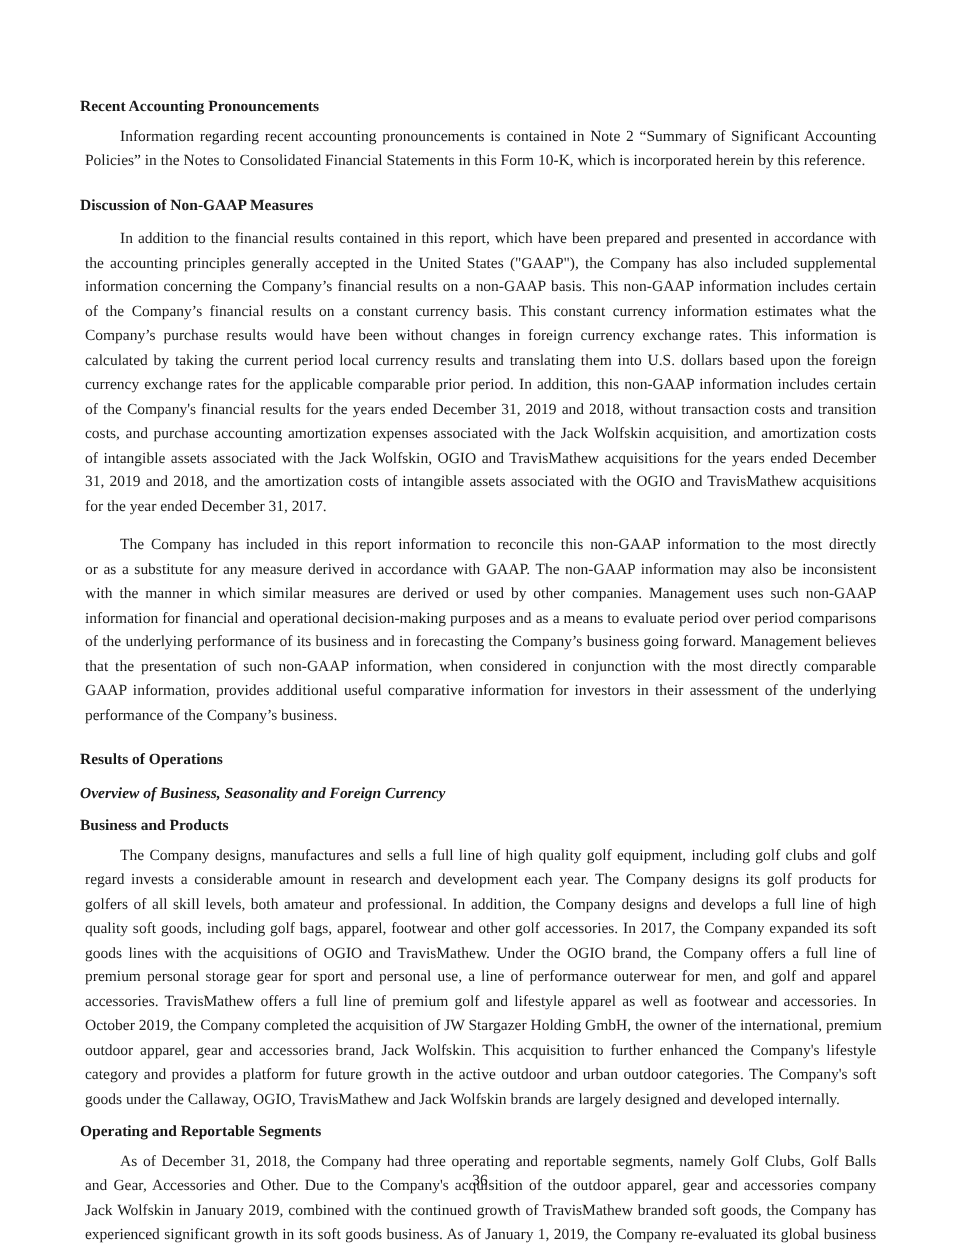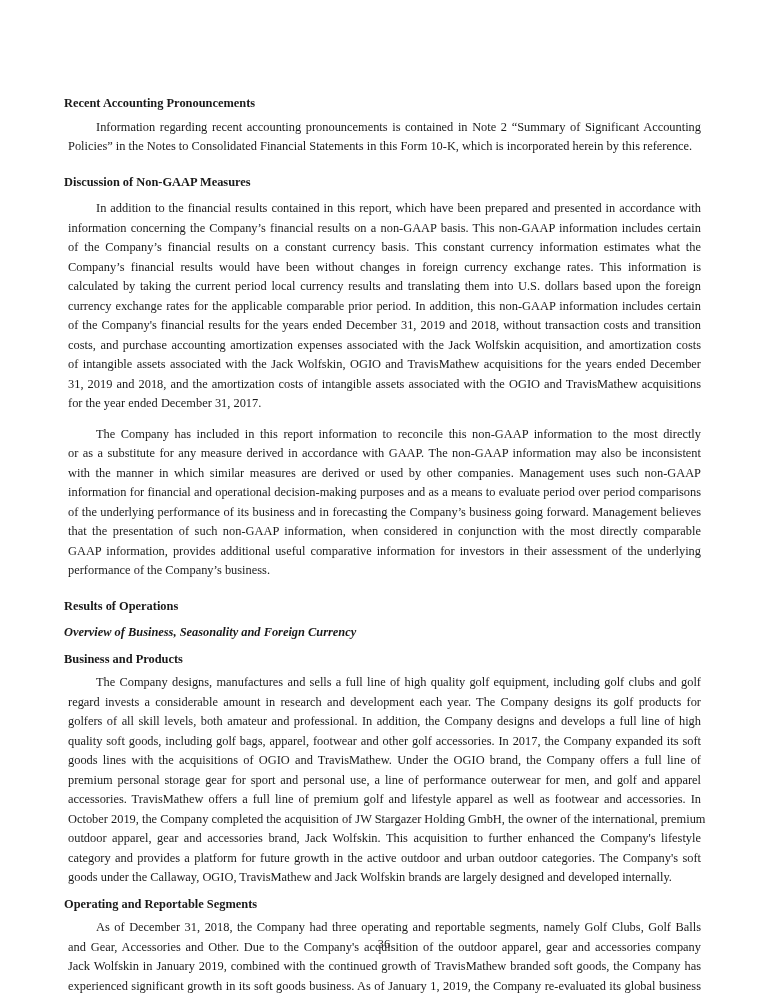--- a/index.html
+++ b/index.html
@@ -11,21 +11,21 @@
       width: 768px;
       height: 1000px;
       position: relative;
       overflow: hidden;
       font-family: "Liberation Serif", "DejaVu Serif", serif;
       color: #1a1a1a;
     }
     .page {
       position: absolute;
       left: 64px;
-      top: 94px;
+      top: 76px;
       width: 641px;
     }
     .heading {
       font-weight: bold;
       font-size: 12.4px;
       line-height: 19.5px;
       margin: 0;
       white-space: nowrap;
     }
     .heading.italic {
@@ -73,23 +73,24 @@
     <span class="line first">Information regarding recent accounting pronouncements is contained in Note 2 “Summary of Significant Accounting</span>
     <span class="line last">Policies” in the Notes to Consolidated Financial Statements in this Form 10-K, which is incorporated herein by this reference.</span>
   </p>
 
   <div class="gap-lg"></div>
 
   <h3 class="heading">Discussion of Non-GAAP Measures</h3>
   <div class="gap-sm"></div>
   <p class="para">
     <span class="line first"> In addition to the financial results contained in this report, which have been prepared and presented in accordance with</span>
+    <span class="line">the accounting principles generally accepted in the United States ("GAAP"), the Company has also included supplemental</span>
     <span class="line">information concerning the Company’s financial results on a non-GAAP basis. This non-GAAP information includes certain</span>
     <span class="line">of the Company’s financial results on a constant currency basis. This constant currency information estimates what the</span>
-    <span class="line">Company’s financial results would have been without changes in foreign currency exchange rates. This information is</span>
+    <span class="line">Company’s purchase results would have been without changes in foreign currency exchange rates. This information is</span>
     <span class="line">calculated by taking the current period local currency results and translating them into U.S. dollars based upon the foreign</span>
     <span class="line">currency exchange rates for the applicable comparable prior period.  In addition, this non-GAAP information includes certain</span>
     <span class="line">of the Company's financial results for the years ended December 31, 2019 and 2018, without transaction costs and transition</span>
     <span class="line">costs, and purchase accounting amortization expenses associated with the Jack Wolfskin acquisition, and amortization costs</span>
     <span class="line">of intangible assets associated with the Jack Wolfskin, OGIO and TravisMathew acquisitions for the years ended December</span>
     <span class="line">31, 2019 and 2018, and the amortization costs of intangible assets associated with the OGIO and TravisMathew acquisitions</span>
     <span class="line last">for the year ended December 31, 2017.</span>
   </p>
   <div class="gap-sm"></div>
   <p class="para">

